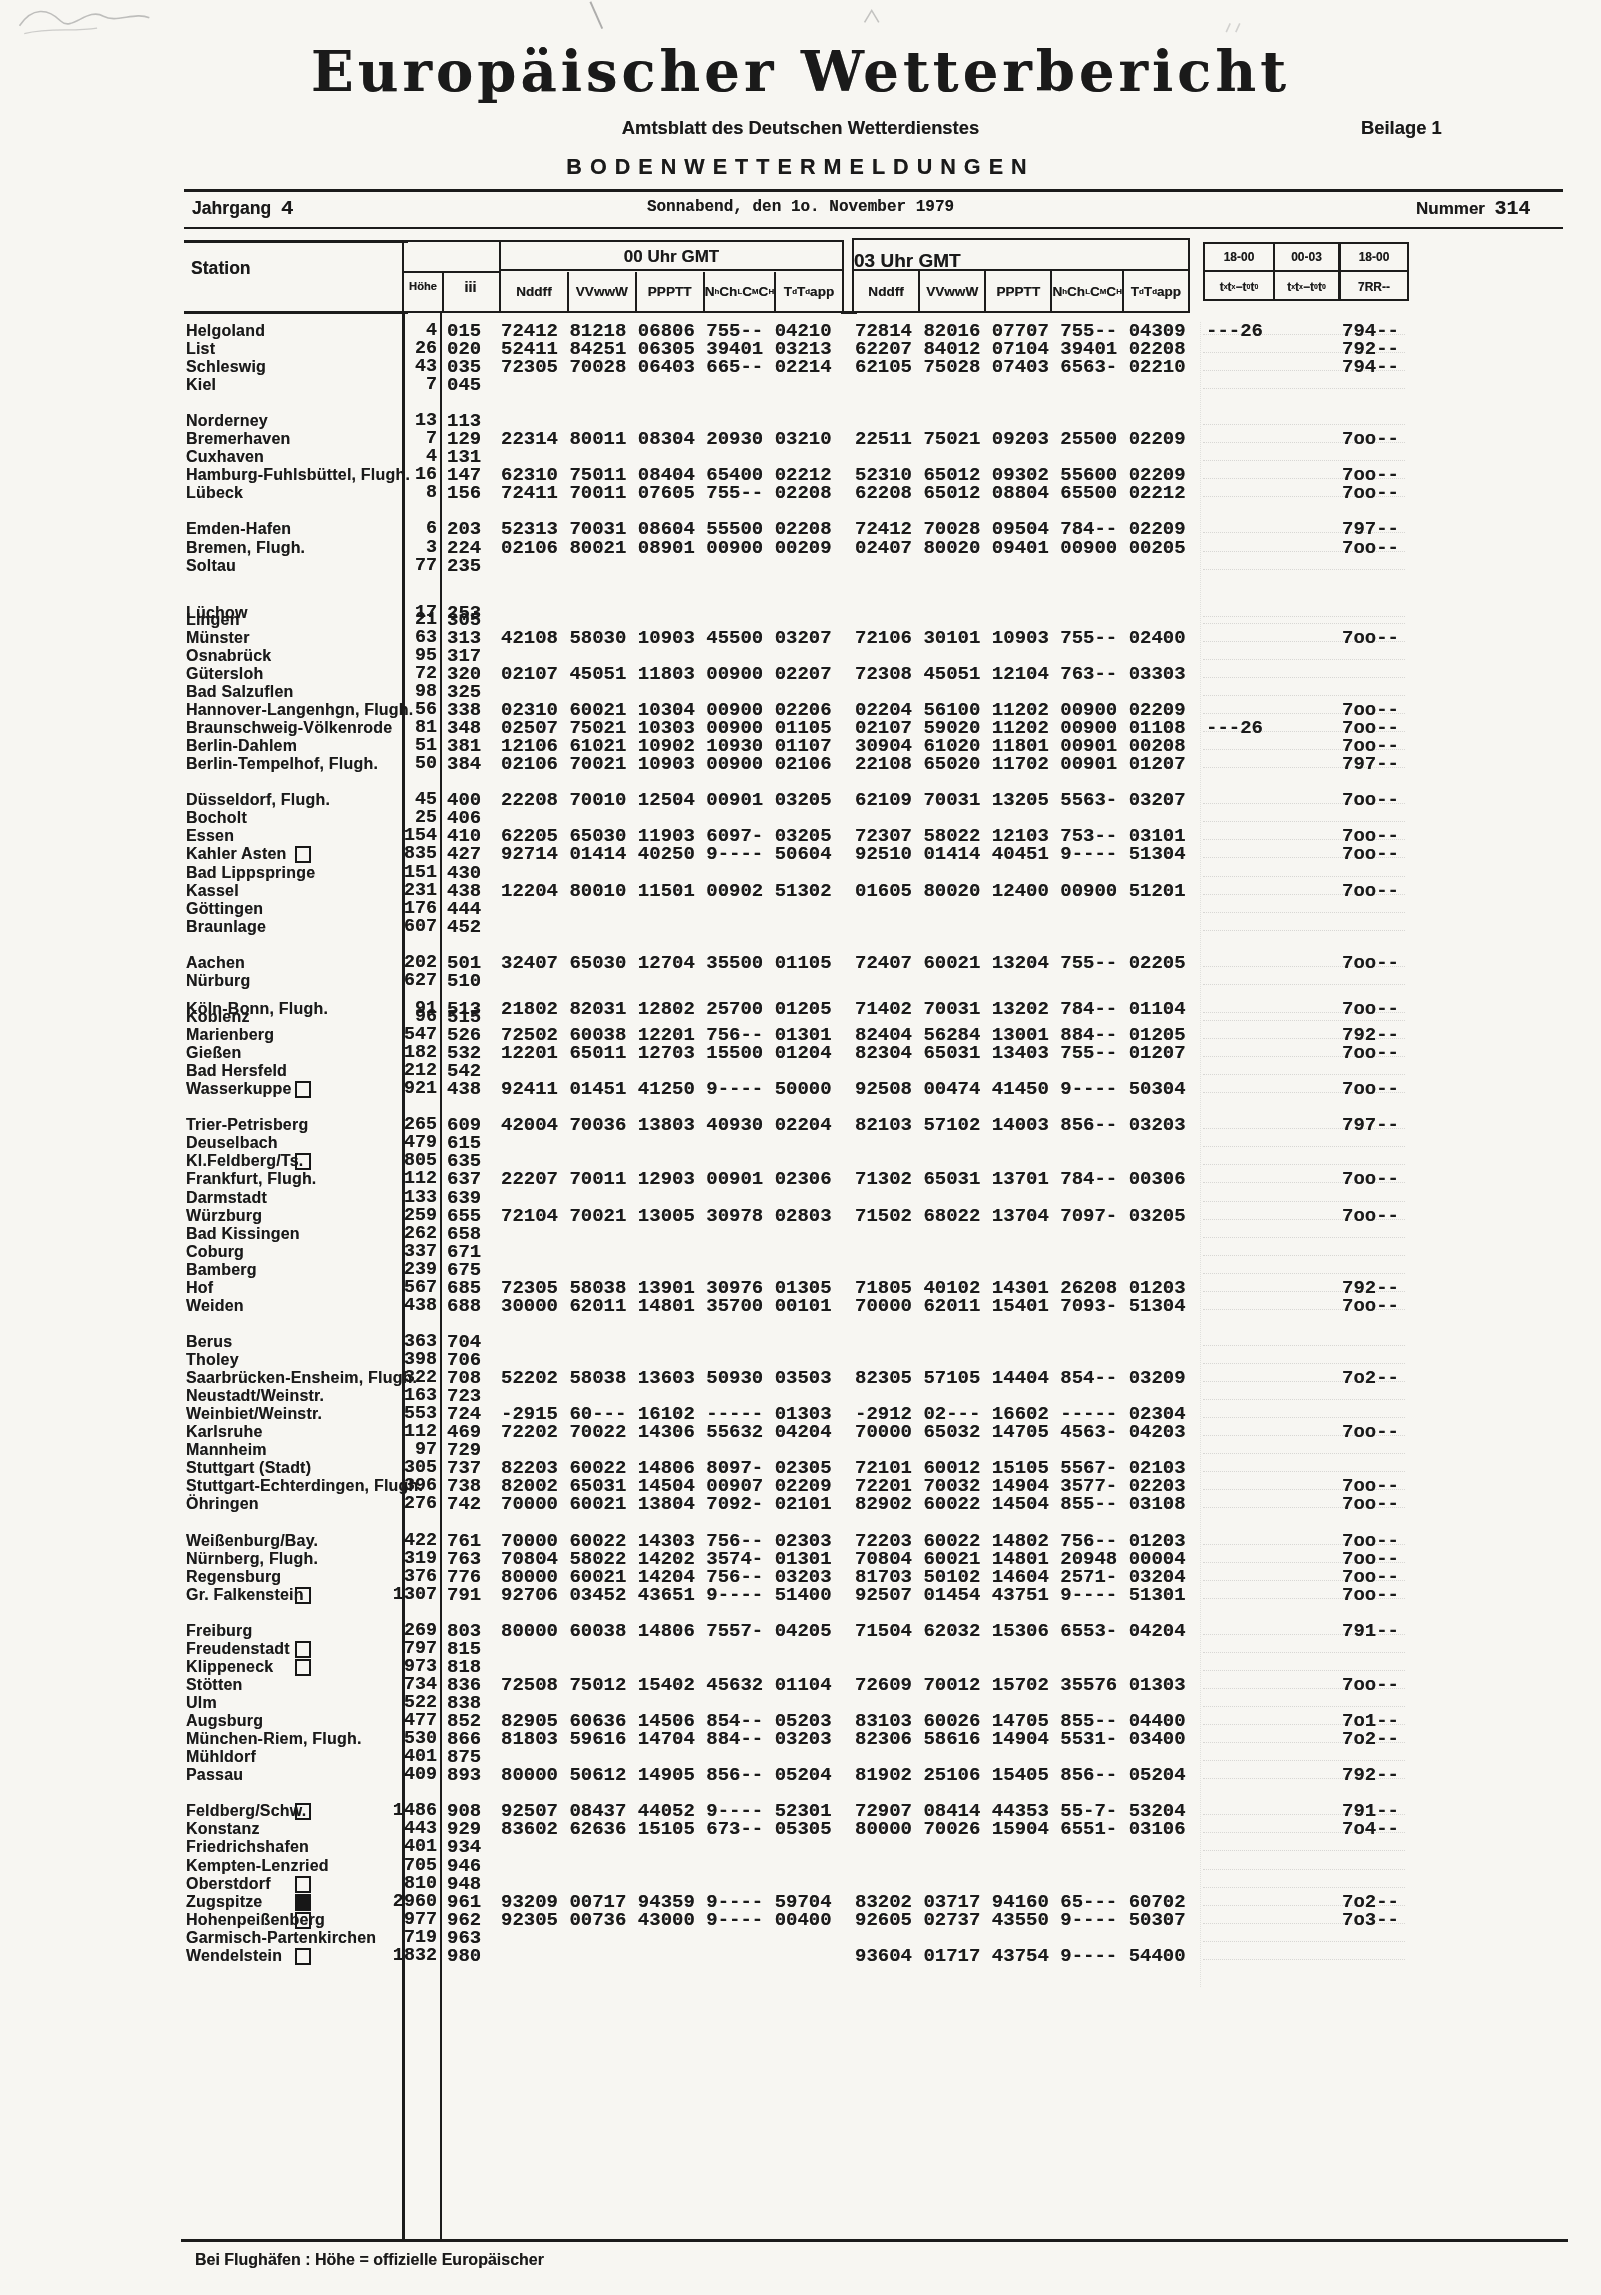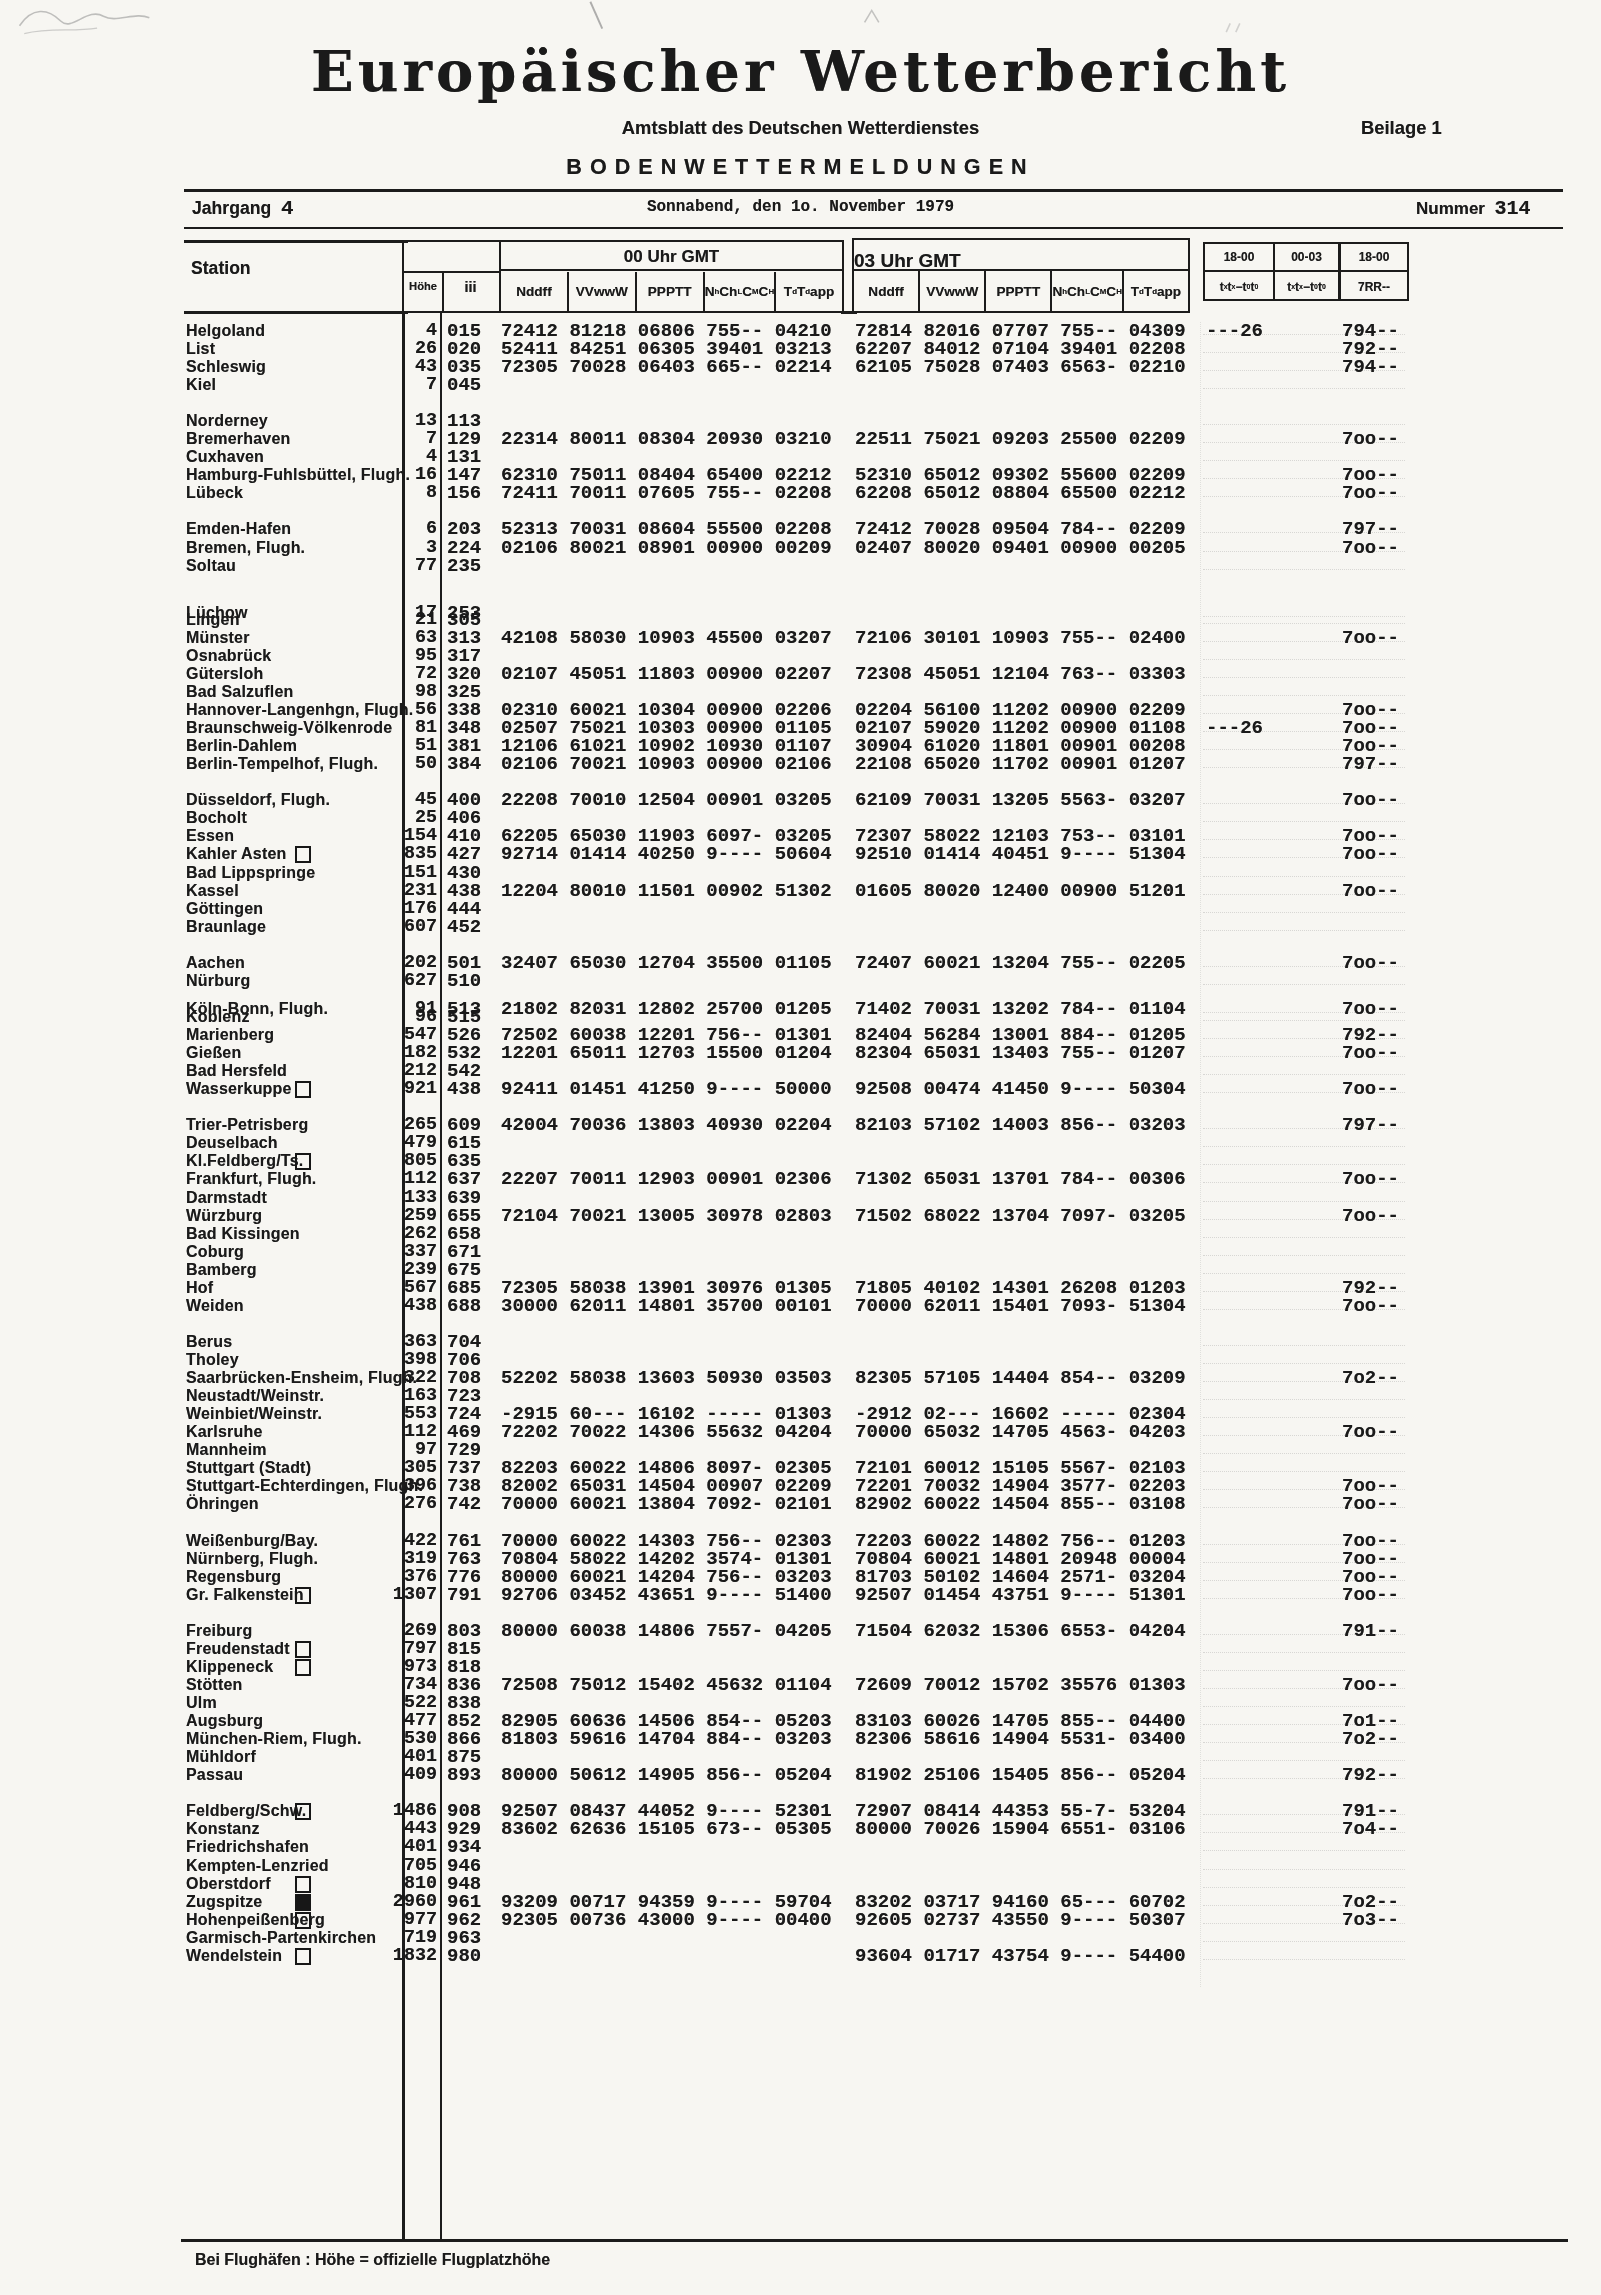--- a/index.html
+++ b/index.html
@@ -1036,14 +1036,14 @@
       <span class="c ink o00"></span>
       <span class="c ink o03">93604 01717 43754 9---- 54400</span>
       <span class="c ink t18"></span>
       <span class="c ink t00"></span>
       <span class="c ink rrr"></span>
       <span class="dotart"></span>
     </div>
   </div>
 
 <div class="hl" style="top:2239px;left:181px;width:1387px;"></div>
-<div class="abs footnote ink">Bei Flughäfen :  Höhe = offizielle Flugplatzhöhe</div>
+<div class="abs footnote ink">Bei Flughäfen :  Höhe = offizielle Europäischer</div>
 
 
 </body></html>

